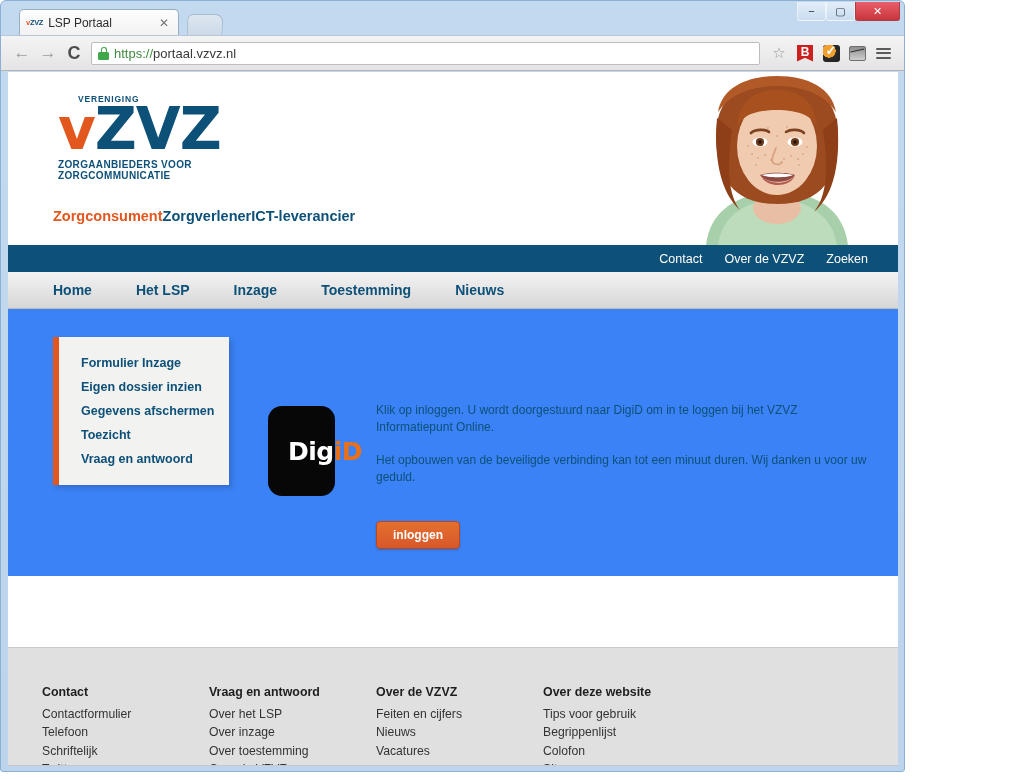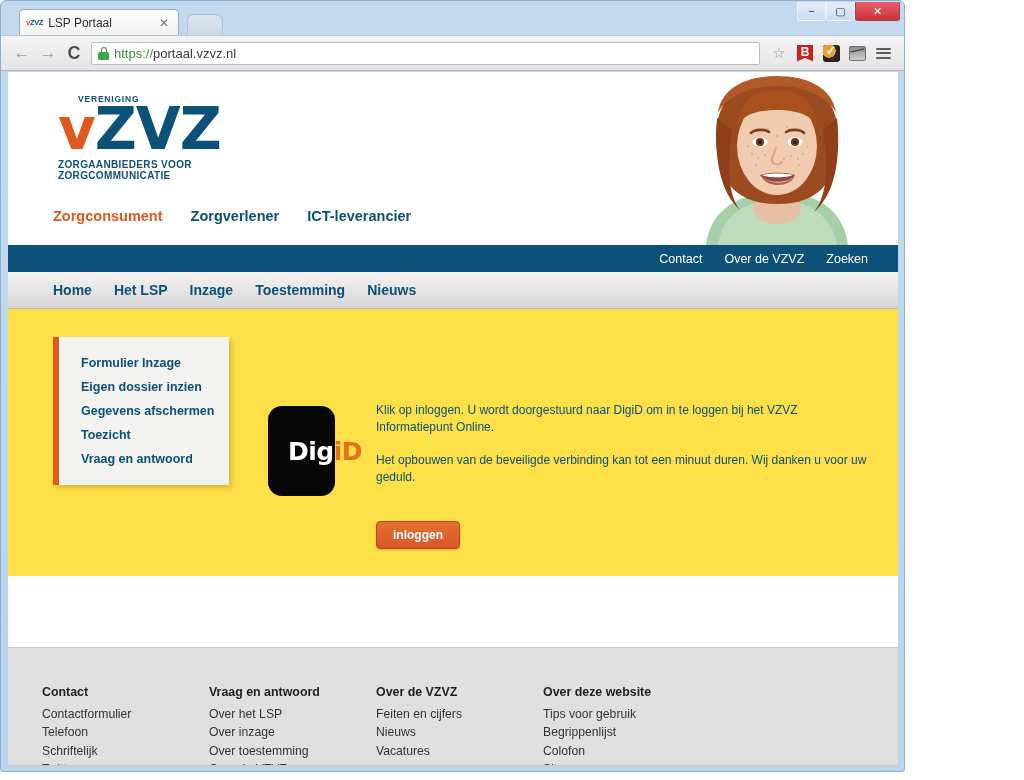--- a/index.html
+++ b/index.html
@@ -159,46 +159,46 @@
     letter-spacing: .35px; margin-top: 2px;
   }
   #hero {
     position: absolute; right: 0; top: 0; width: 250px; height: 173px;
     overflow: hidden;
   }
   #hero svg { display: block; }
 
   #toplinks {
     position: absolute; left: 45px; top: 136px;
-    display: flex; gap: 28px; font-size: 14.5px; font-weight: bold;
+    display: flex; font-size: 14.5px; font-weight: bold;
   }
   #toplinks .active { color: #e2571e; }
   #toplinks .plain { color: #0d5078; }
 
   
   #utilbar {
     height: 27px; background: #0d5078;
     display: flex; align-items: center; justify-content: flex-end;
     padding-right: 30px; gap: 22px;
   }
   #utilbar a { color: #fff; font-size: 12.5px; text-decoration: none; }
 
   
   #mainnav {
     height: 37px;
     background: linear-gradient(180deg,#f3f3f3 0%,#e2e2e2 60%,#d6d6d6 100%);
     border-bottom: 1px solid #bdbdbd;
-    display: flex; align-items: center; padding-left: 45px; gap: 22px;
+    display: flex; align-items: center; padding-left: 45px; gap: 44px;
   }
   #mainnav a {
     color: #0d5078; font-size: 14px; font-weight: bold; text-decoration: none;
   }
 
   
-  #content { position: relative; height: 267px; background: #fde047; }
+  #content { position: relative; height: 267px; background: #3b82f6; }
   #sidebar {
     position: absolute; left: 45px; top: 28px;
     width: 176px; background: #f2f2f0;
     border-left: 6px solid #e2571e;
     box-shadow: 3px 3px 5px rgba(0,0,0,.16);
     padding: 14px 0 14px 0;
   }
   #sidebar a {
     display: block; color: #0d5078; font-size: 12.5px; font-weight: bold;
     text-decoration: none; padding: 5px 10px 5px 22px;

